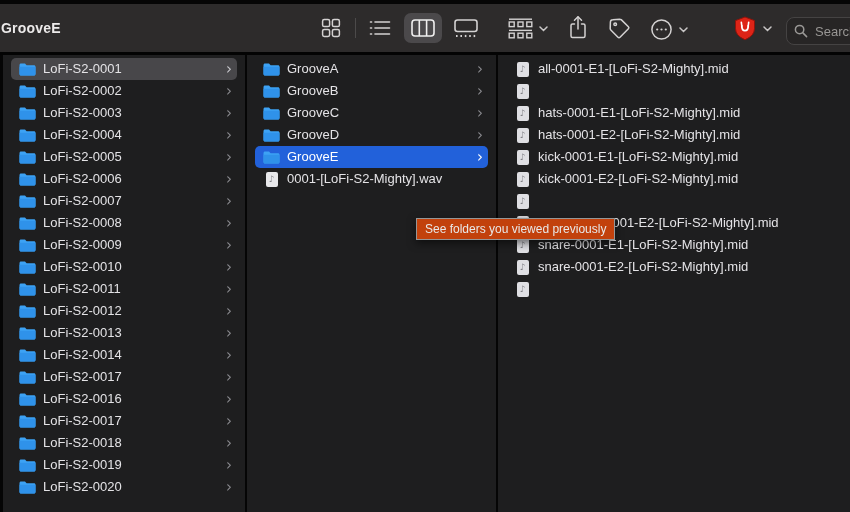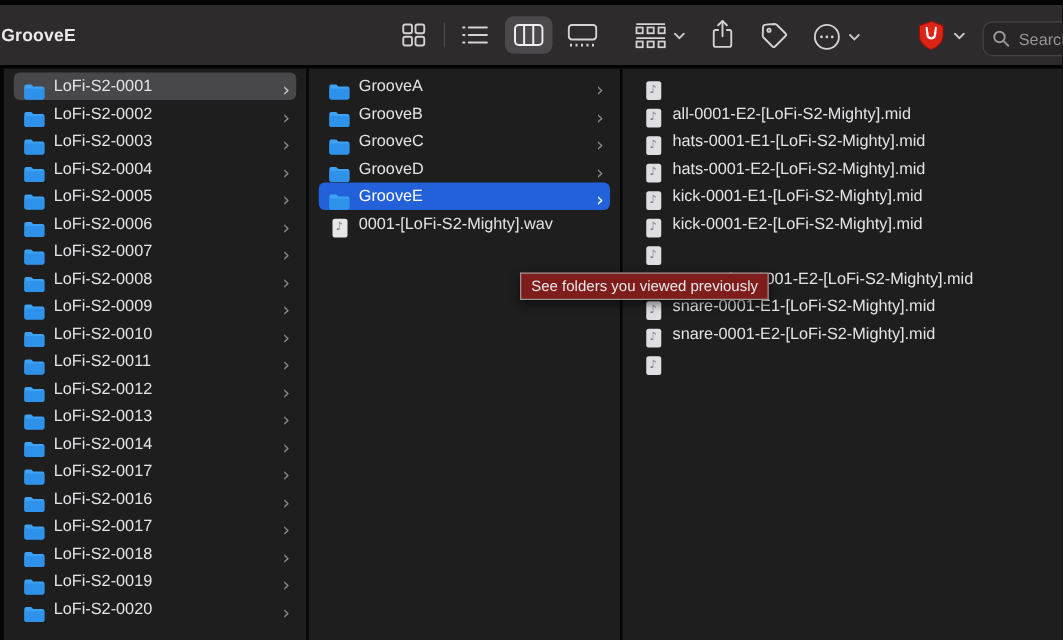--- a/index.html
+++ b/index.html
@@ -50,21 +50,21 @@
     position:absolute; top:55px; left:0; right:0; bottom:0;
     display:flex; background:#1e1e1f; border-left:3px solid #050505;
     box-sizing:border-box;
   }
   .col { box-sizing:border-box; padding-top:3px; border-right:2px solid #050505; }
   .col[data-col="0"] { width:244px; }
   .col[data-col="1"] { width:251px; }
   .col[data-col="2"] { flex:1; border-right:none; }
 
   .row {
-    height:22px; display:flex; align-items:flex-end;
+    height:22px; display:flex; align-items:center;
     margin:0 8px; padding:0 5px 0 8px; border-radius:5px;
     color:#e4e3e6; font-size:13px; white-space:nowrap;
   }
   .col[data-col="2"] .row { margin-right:0; overflow:visible; }
   .row.sel-gray { background:var(--sel-gray,#48474a); }
   .row.sel-blue { background:var(--sel-blue,#2261da); color:#ffffff; }
   .row .icon { width:17px; min-width:17px; display:flex; justify-content:center; margin-right:7px; }
   .row .label { line-height:22px; }
   .row .chev {
     margin-left:auto; color:#8b8b90; font-size:15px; line-height:1;
@@ -77,21 +77,21 @@
     width:12px; height:15px; background:#e7e7ea; border-radius:2px;
     display:flex; align-items:center; justify-content:center;
     color:#7c7c82; font-size:9px; line-height:1;
     font-family:"DejaVu Sans", sans-serif;
   }
   .file-badge.midi { background:#dfdfe3; }
 
   
   .tooltip {
     position:absolute; left:416px; top:218px; height:20px; z-index:20;
-    background:#7f1d1d; border:1px solid #969696; color:#e8e8e8;
+    background:#c2410c; border:1px solid #969696; color:#e8e8e8;
     font-size:12px; line-height:20px; padding:0 8px; white-space:nowrap;
     box-shadow:0 3px 8px rgba(0,0,0,.55);
   }
 </style>
 </head>
 <body>
 
 <div class="screen">
   <div class="top-strip"></div>
 
@@ -489,26 +489,26 @@
             <span class="file-badge">♪</span>
           </span>
           <span class="label">0001-[LoFi-S2-Mighty].wav</span>
         </div>
       </div>
     <div class="col" data-col="2">
         <div class="row">
           <span class="icon">
             <span class="file-badge midi">♪</span>
           </span>
-        </div>
-        <div class="row">
-          <span class="icon">
-            <span class="file-badge midi">♪</span>
-          </span>
-          <span class="label">all-0001-E2-[LoFi-S2-Mighty].mid</span>
+          <span class="label">all-0001-E1-[LoFi-S2-Mighty].mid</span>
+        </div>
+        <div class="row">
+          <span class="icon">
+            <span class="file-badge midi">♪</span>
+          </span>
         </div>
         <div class="row">
           <span class="icon">
             <span class="file-badge midi">♪</span>
           </span>
           <span class="label">hats-0001-E1-[LoFi-S2-Mighty].mid</span>
         </div>
         <div class="row">
           <span class="icon">
             <span class="file-badge midi">♪</span>

